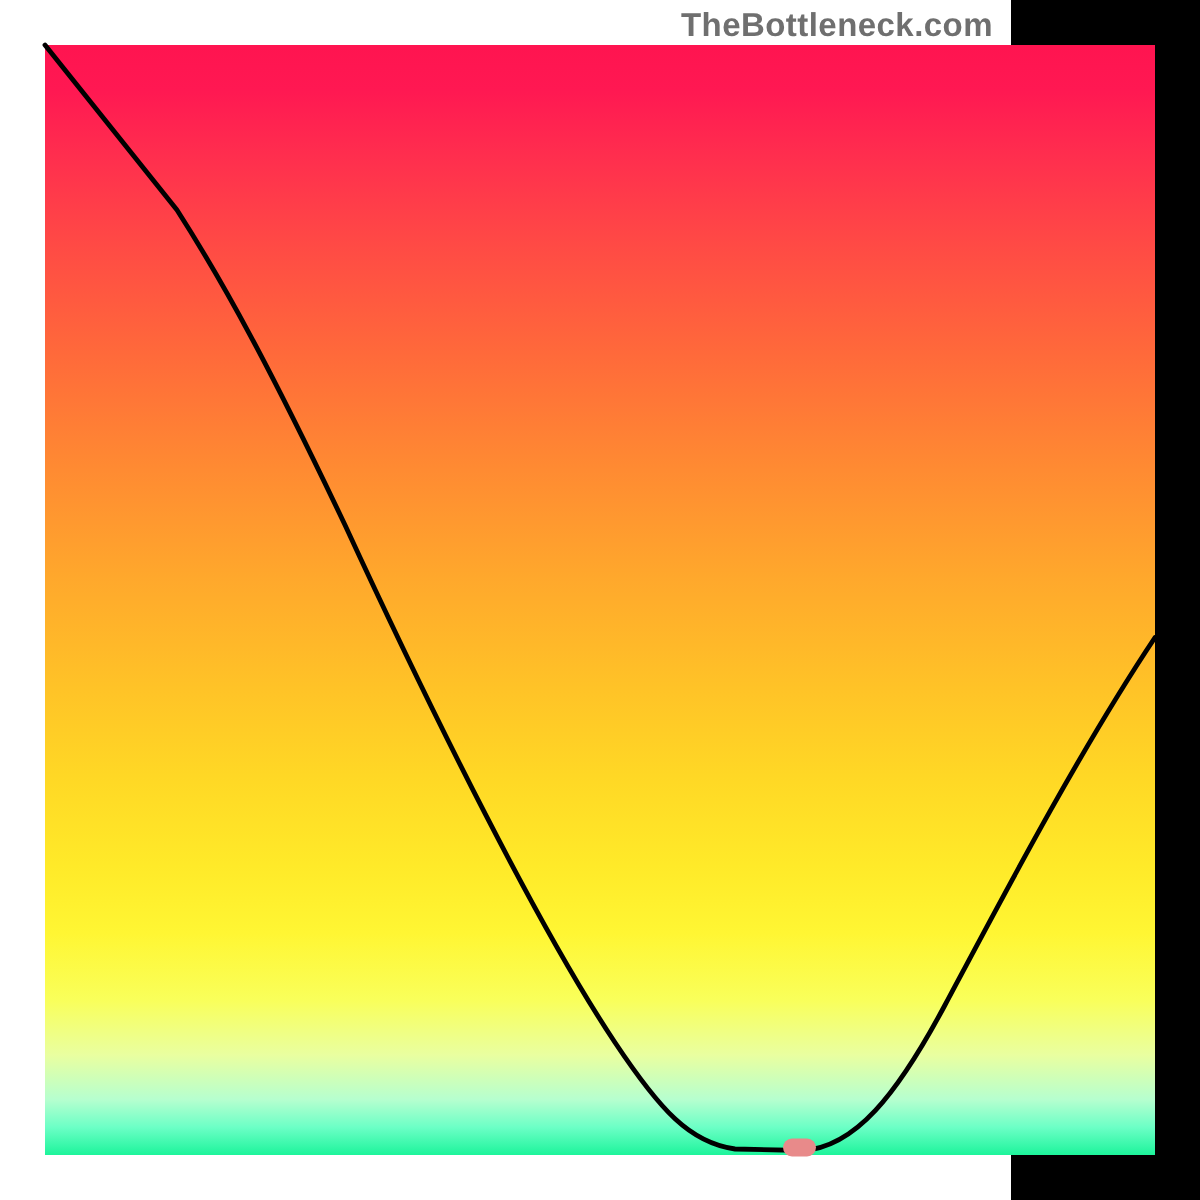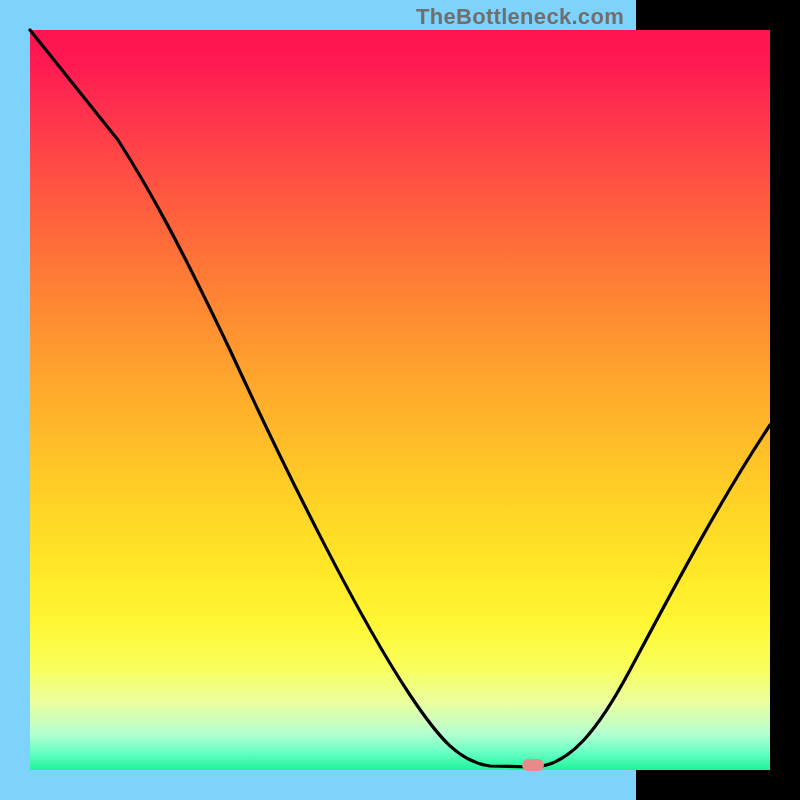--- a/index.html
+++ b/index.html
@@ -7,21 +7,22 @@
     padding: 0;
     width: 800px;
     height: 800px;
     background: #000;
     overflow: hidden;
   }
   .stage {
     position: relative;
     width: 636px;
     height: 800px;
-    background: #7dd3fc;
+    background: #ffffff;
+    padding-left: 38px;
   }
   .watermark {
     position: absolute;
     top: 4px;
     right: 12px;
     font-family: Arial, Helvetica, sans-serif;
     font-size: 22px;
     font-weight: 600;
     color: #6f6f6f;
     letter-spacing: 0.3px;

